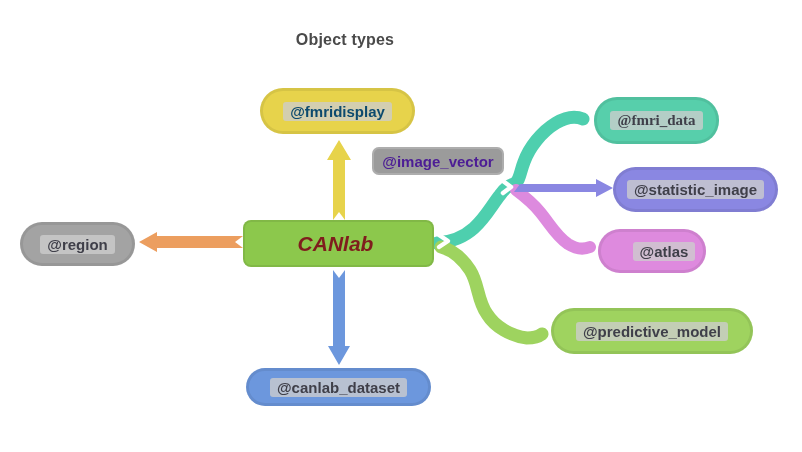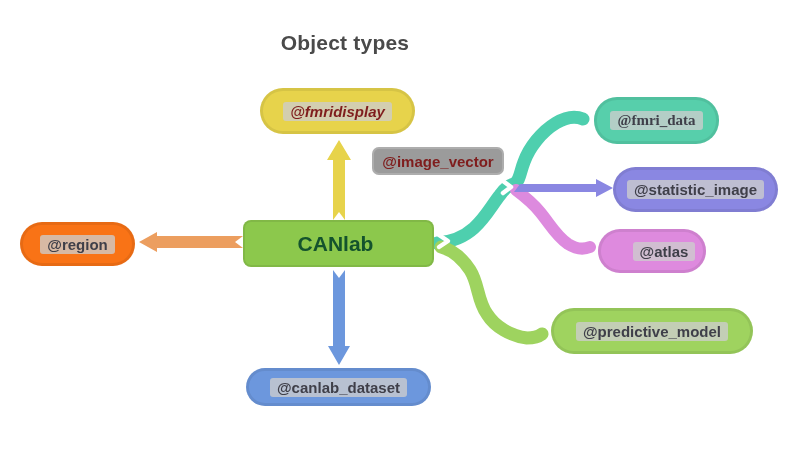--- a/index.html
+++ b/index.html
@@ -2,21 +2,21 @@
 <html><head>
 <meta charset="utf-8">
 <style>
   html,body{margin:0;padding:0;background:#ffffff;}
   .stage{
     position:relative;width:802px;height:452px;background:#ffffff;overflow:hidden;
     font-family:"Liberation Sans","DejaVu Sans",sans-serif;
   }
   .title{
     position:absolute;left:240px;top:31px;width:210px;text-align:center;
-    font-size:21px;font-weight:bold;letter-spacing:0.2px;
+    font-size:16px;font-weight:bold;letter-spacing:0.2px;
   }
   svg.wires{position:absolute;left:0;top:0;z-index:1;}
   .pill{
     position:absolute;z-index:2;display:flex;align-items:center;justify-content:center;
     font-weight:bold;font-size:15px;color:#3f3f49;border-radius:23px;
     box-shadow:inset 0 0 0 3px rgba(0,0,0,0.07);
   }
   .strip{padding:1px 7px;border-radius:3px;white-space:nowrap;}
   .n-fmridisplay{left:260px;top:88px;width:155px;height:46px;}
   .n-image-vector{
@@ -60,32 +60,32 @@
     <polygon points="520,184 596,184 596,179 613,188 596,197 596,192 514,192" fill="#8a87e2"></polygon>
 
     <path fill="none" stroke-width="13" stroke-linecap="round" d="M441,247 C453,250 462,258 470,270 C479,284 477,300 487,314
          C495,327 511,336 527,338 C534,338 538,337 542,334" stroke="#9ed35f"></path>
 
     <polyline fill="none" stroke-width="4.5" stroke-linecap="round" stroke-linejoin="round" points="439,235 448,241 439,247" stroke="#ffffff"></polyline>
     <polyline fill="none" stroke-width="4.5" stroke-linecap="round" stroke-linejoin="round" points="503,181 511,187 503,193" stroke="#ffffff"></polyline>
   </svg>
 
   <div class="pill n-fmridisplay" style="background-color: rgb(231, 211, 75);">
-    <span class="strip" style="background: rgba(205, 205, 205, 0.78); color: #7f1d1d; font-style: italic;">@fmridisplay</span>
+    <span class="strip" style="background: rgba(205, 205, 205, 0.78); color: #0c4a6e;">@fmridisplay</span>
   </div>
 
   <div class="pill n-image-vector" style="background-color: rgb(155, 155, 155);">
-    <span style="color: #7f1d1d;">@image_vector</span>
+    <span style="color: #4c1d95;">@image_vector</span>
   </div>
 
   <div class="pill n-canlab" style="background-color: rgb(140, 200, 76);">
-    <span class="w1" style="color: #14532d;">CANlab</span>
+    <span class="w1" style="color: #7f1d1d; font-style: italic;">CANlab</span>
   </div>
 
-  <div class="pill n-region" style="background-color: #f97316;">
+  <div class="pill n-region" style="background-color: #a3a3a3;">
     <span class="strip" style="background: rgba(205, 205, 205, 0.78); color: rgb(63, 63, 73);">@region</span>
   </div>
 
   <div class="pill n-canlab-dataset" style="background-color: rgb(108, 151, 221);">
     <span class="strip" style="background: rgba(205, 205, 205, 0.78); color: rgb(63, 63, 73);">@canlab_dataset</span>
   </div>
 
   <div class="pill n-fmri-data" style="background-color: rgb(87, 207, 171); font-family: Liberation Serif, serif;">
     <span class="strip" style="background: rgba(205, 205, 205, 0.78); color: rgb(63, 63, 73);">@fmri_data</span>
   </div>

